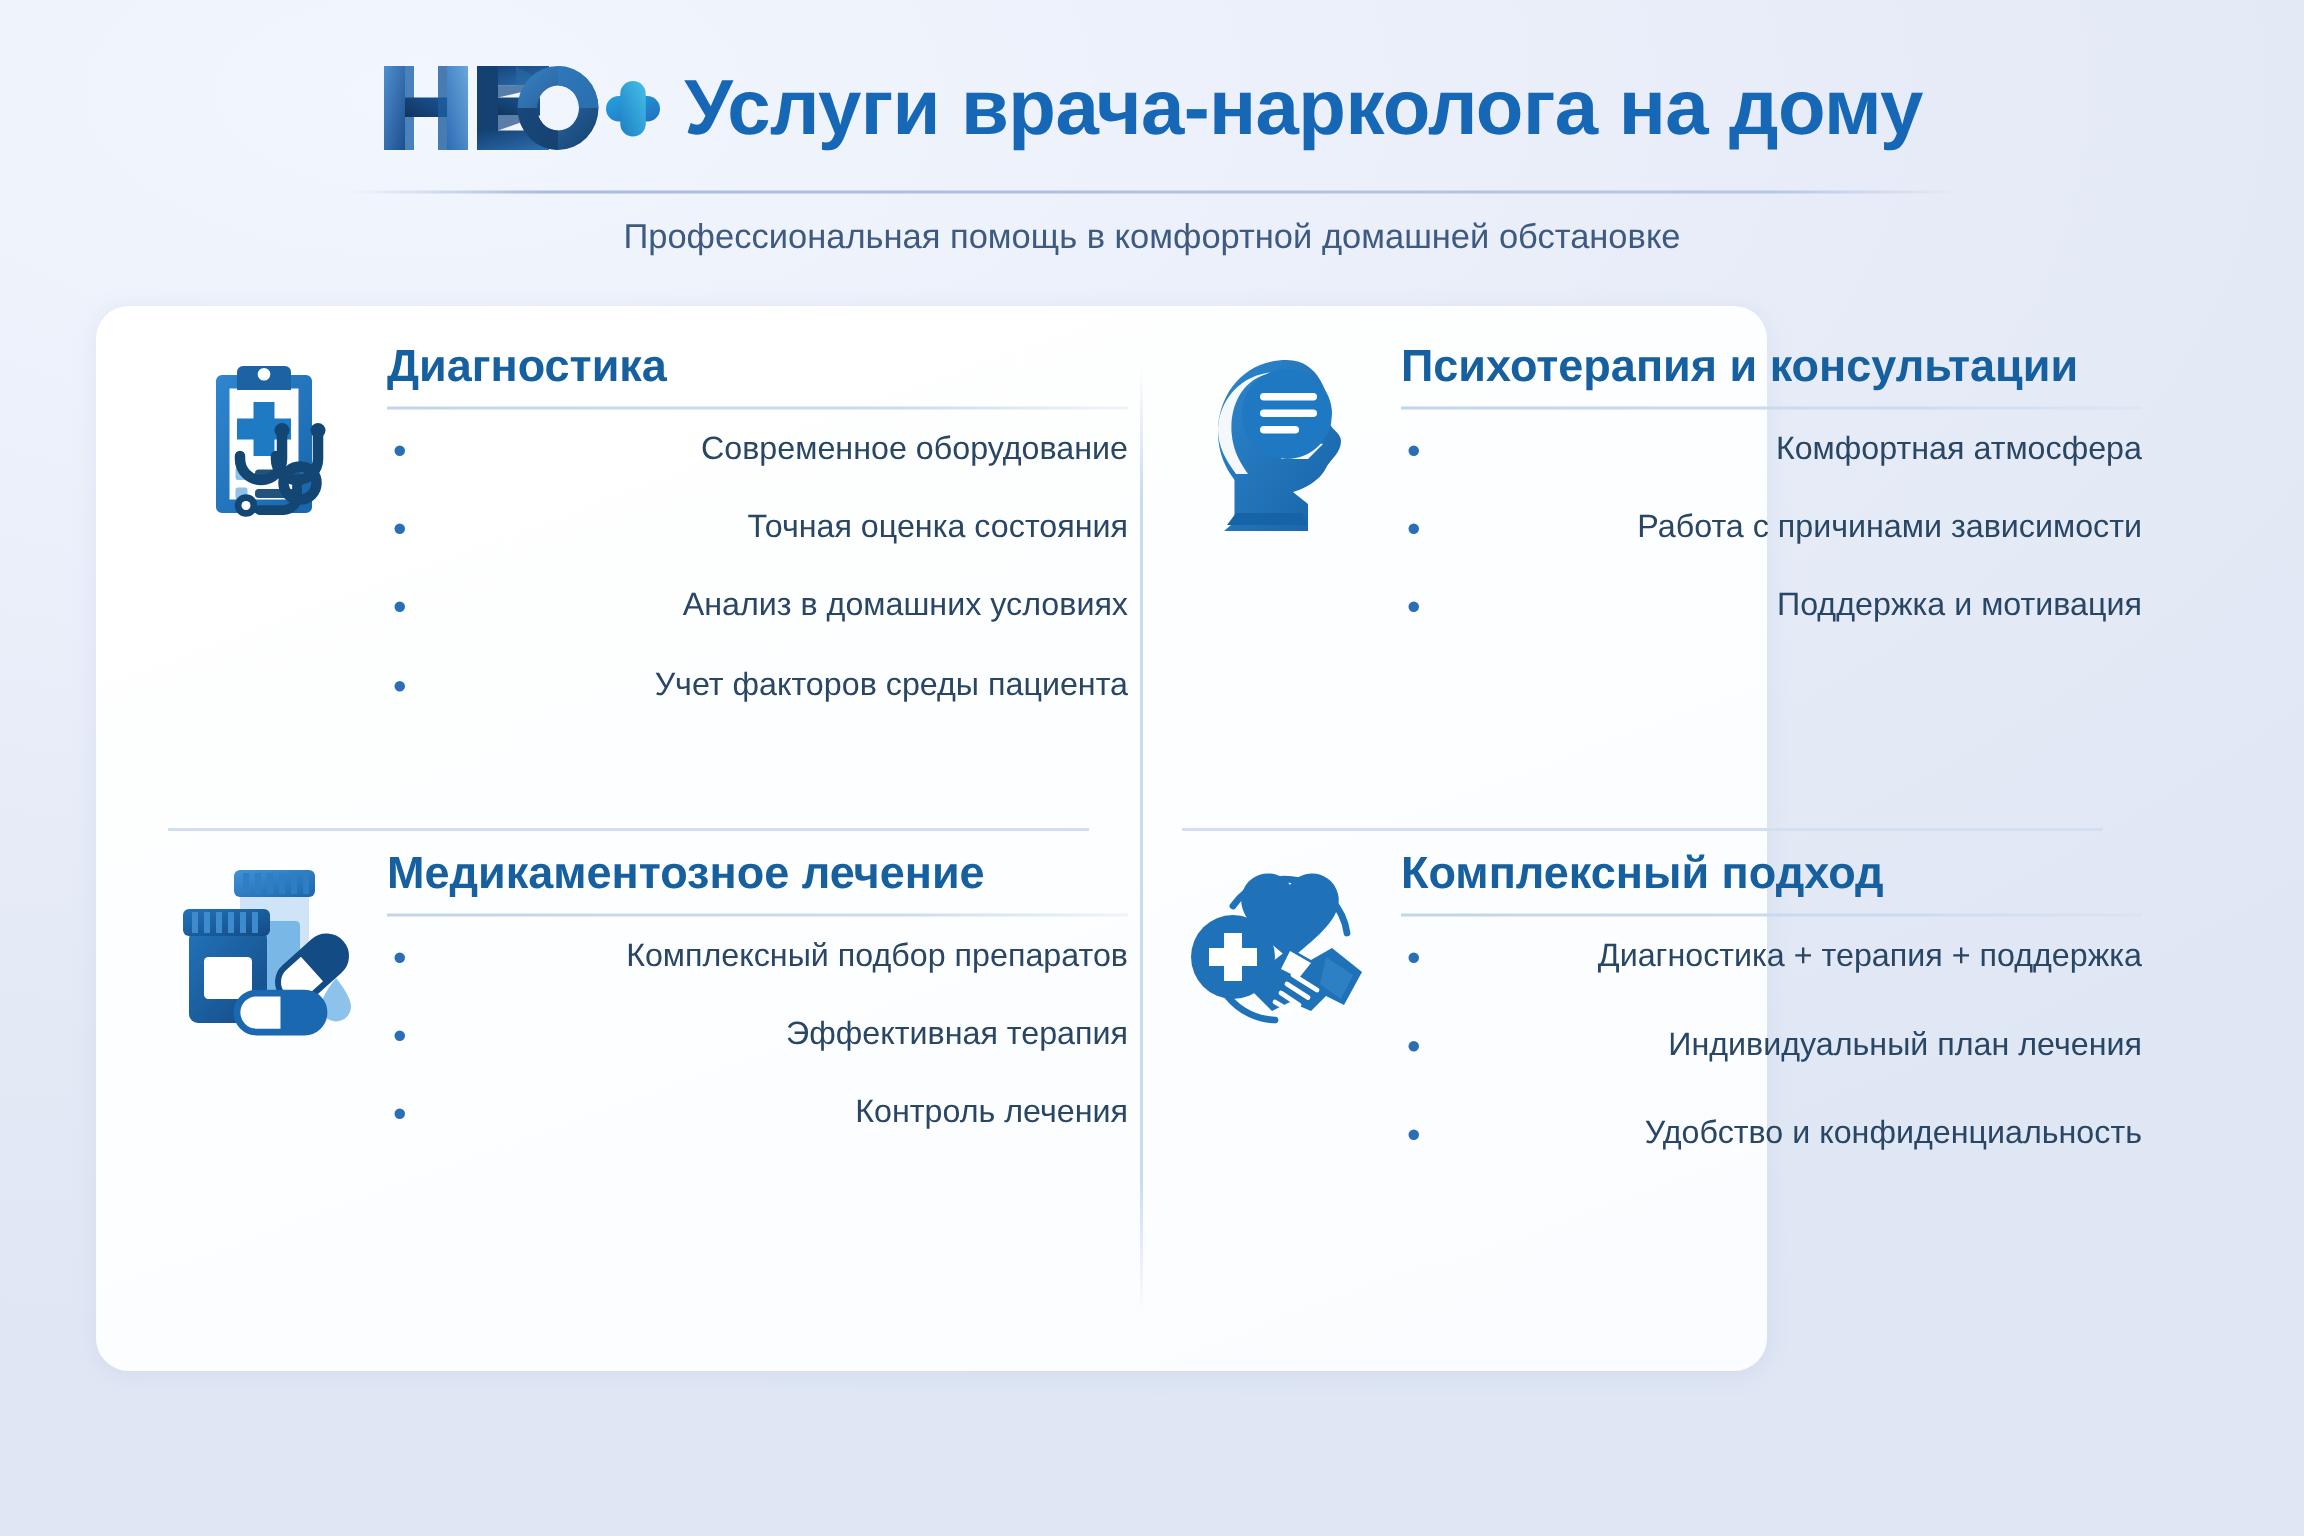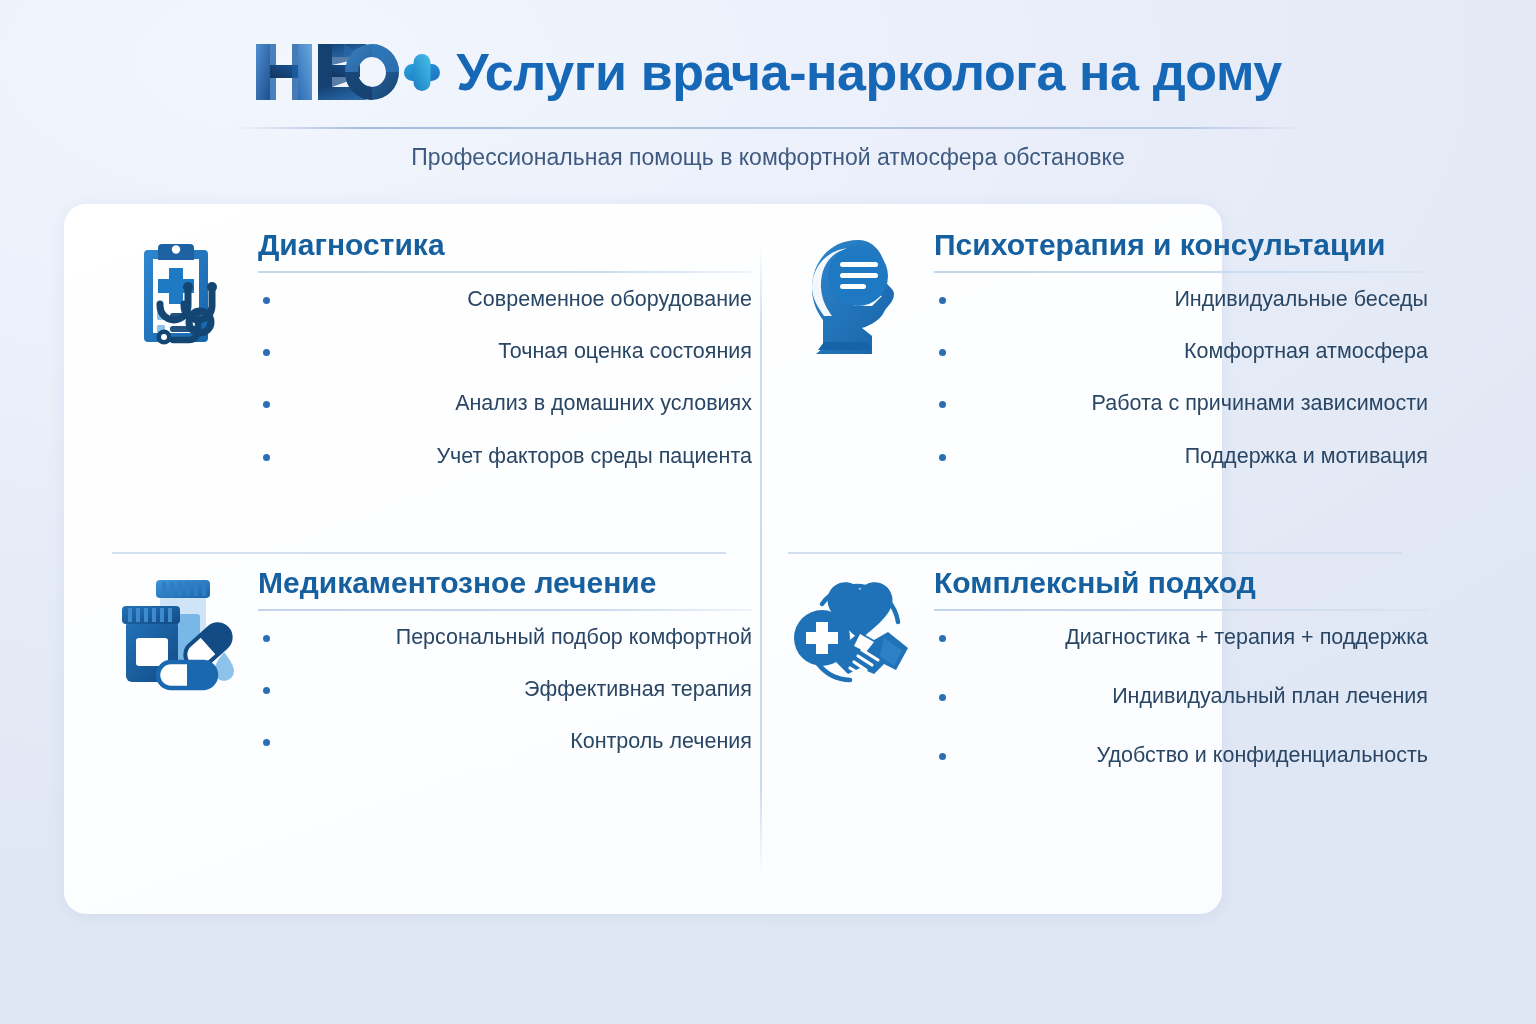--- a/index.html
+++ b/index.html
@@ -71,21 +71,20 @@
 
   
   #card {
     position: absolute;
     left: 64px; top: 204px;
     width: 1114px;
     height: 710px;
     background: linear-gradient(160deg, #ffffff 0%, #fdfeff 45%, #fafcff 100%);
     border-radius: 22px;
     box-shadow: 0 2px 16px rgba(120, 146, 190, 0.13);
-    padding-left: 44px;
   }
   #v-divider {
     position: absolute;
     left: 696px; top: 40px;
     width: 2px;
     height: 630px;
     background: linear-gradient(to bottom, rgba(197,214,238,0), #ccdaee 14%, #ccdaee 86%, rgba(197,214,238,0));
   }
 
   .quad {
@@ -223,21 +222,21 @@
         <path d="M91,34 a27,28 0 0,0 27,28 l0,-13 a14,15 0 0,1 -14,-15 Z" fill="#143f6e" opacity="0.85"></path>
 
         <rect x="150" y="26" width="36" height="17" rx="8.5" fill="url(#gP1)"></rect>
         <rect x="159.5" y="16" width="17" height="37" rx="8.5" fill="url(#gP2)"></rect>
       </svg>
 
       <div id="page-title">Услуги врача-нарколога на дому</div>
     </div>
 
     <div id="header-rule"></div>
-    <div id="subtitle">Профессиональная помощь в комфортной атмосфера обстановке</div>
+    <div id="subtitle">Профессиональная помощь в комфортной домашней обстановке</div>
   </div>
 
   <div id="card">
 
     <div id="v-divider"></div>
     <div class="h-divider" id="h-divider-left"></div>
     <div class="h-divider" id="h-divider-right"></div>
 
     <div class="quad" id="quad-0">
       <div class="quad-inner">
@@ -309,21 +308,20 @@
             <rect x="52" y="41" width="38" height="5" rx="2.5" fill="#ffffff"></rect>
             <rect x="52" y="52" width="26" height="5" rx="2.5" fill="#ffffff"></rect>
 
             <path d="M36 110 L80 110 L84 118 L30 118 Z" fill="#1763a7"></path>
           </svg>
         </div>
         <div class="quad-body">
           <div class="quad-title">Психотерапия и консультации</div>
           <div class="title-rule"></div>
           <ul class="bullets">
-            <li>Индивидуальные беседы</li>
             <li>Комфортная атмосфера</li>
             <li>Работа с причинами зависимости</li>
             <li>Поддержка и мотивация</li>
           </ul>
         </div>
       </div>
     </div>
 
     <div class="quad" id="quad-2">
       <div class="quad-inner">
@@ -376,21 +374,21 @@
               <rect x="46" y="92" width="58" height="26" rx="13" fill="#ffffff"></rect>
               <path d="M75 92 h16 a13 13 0 0 1 13 13 a13 13 0 0 1 -13 13 h-16 z" fill="#1a69b0"></path>
               <rect x="46" y="92" width="58" height="26" rx="13" fill="none" stroke="#1a69b0" stroke-width="4.5"></rect>
             </g>
           </svg>
         </div>
         <div class="quad-body">
           <div class="quad-title">Медикаментозное лечение</div>
           <div class="title-rule"></div>
           <ul class="bullets">
-            <li>Персональный подбор комфортной</li>
+            <li>Комплексный подбор препаратов</li>
             <li>Эффективная терапия</li>
             <li>Контроль лечения</li>
           </ul>
         </div>
       </div>
     </div>
 
     <div class="quad" id="quad-3">
       <div class="quad-inner">
         <div class="icon-wrap">

